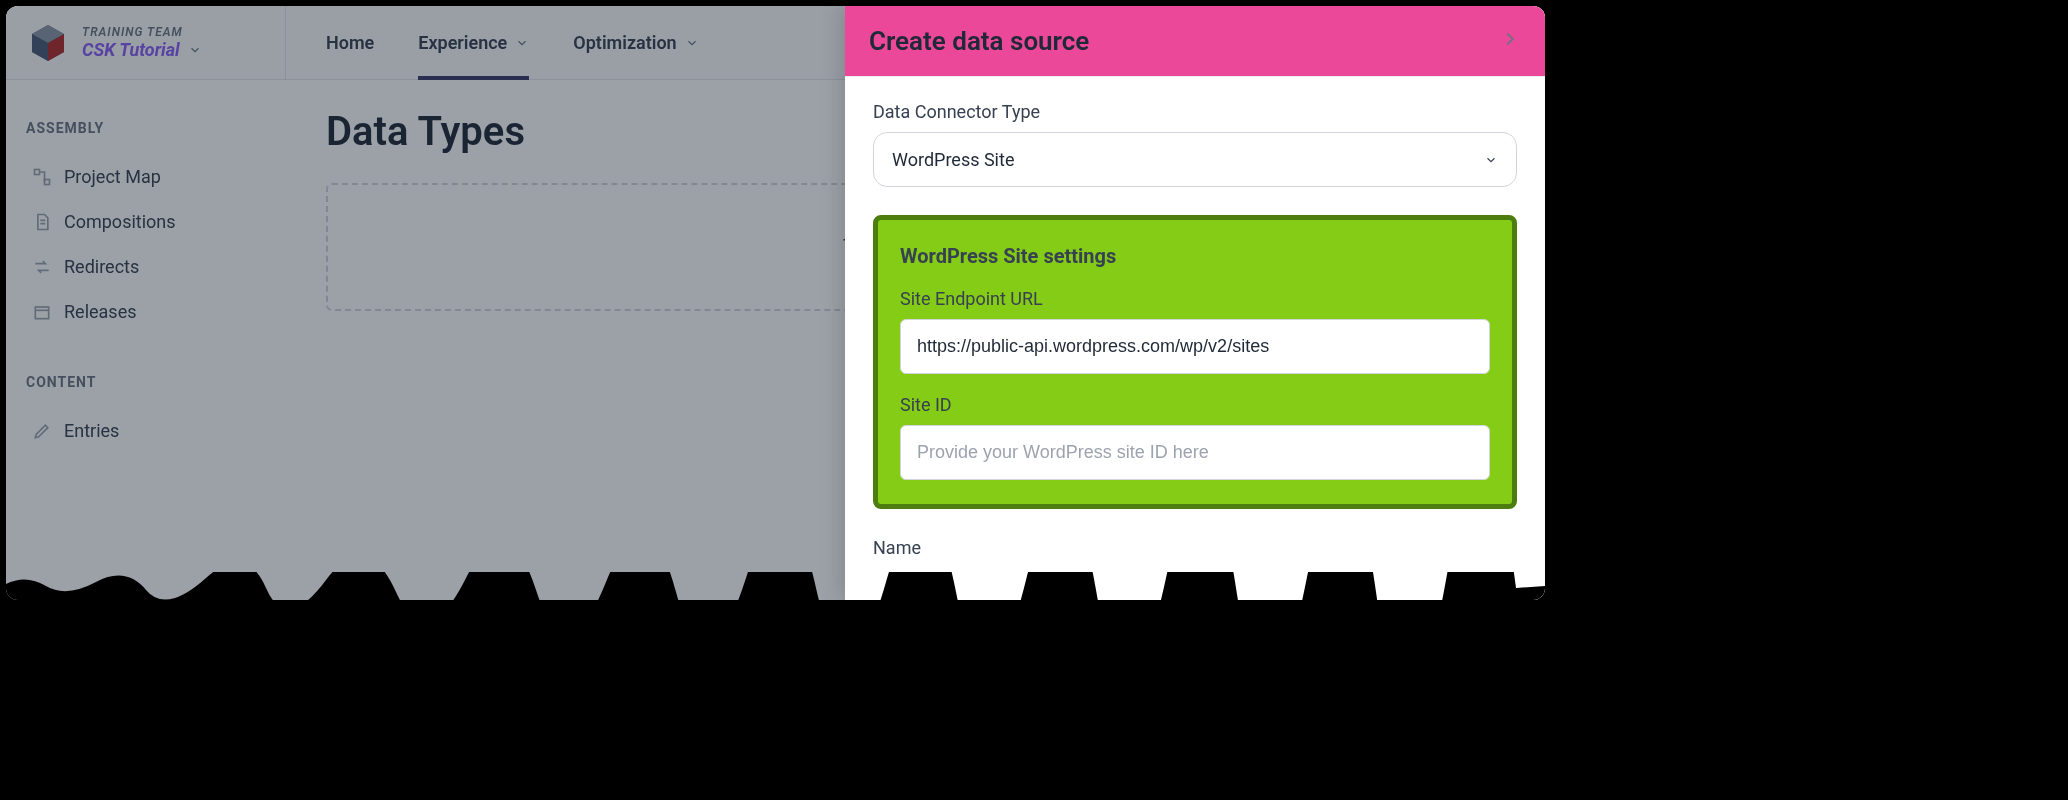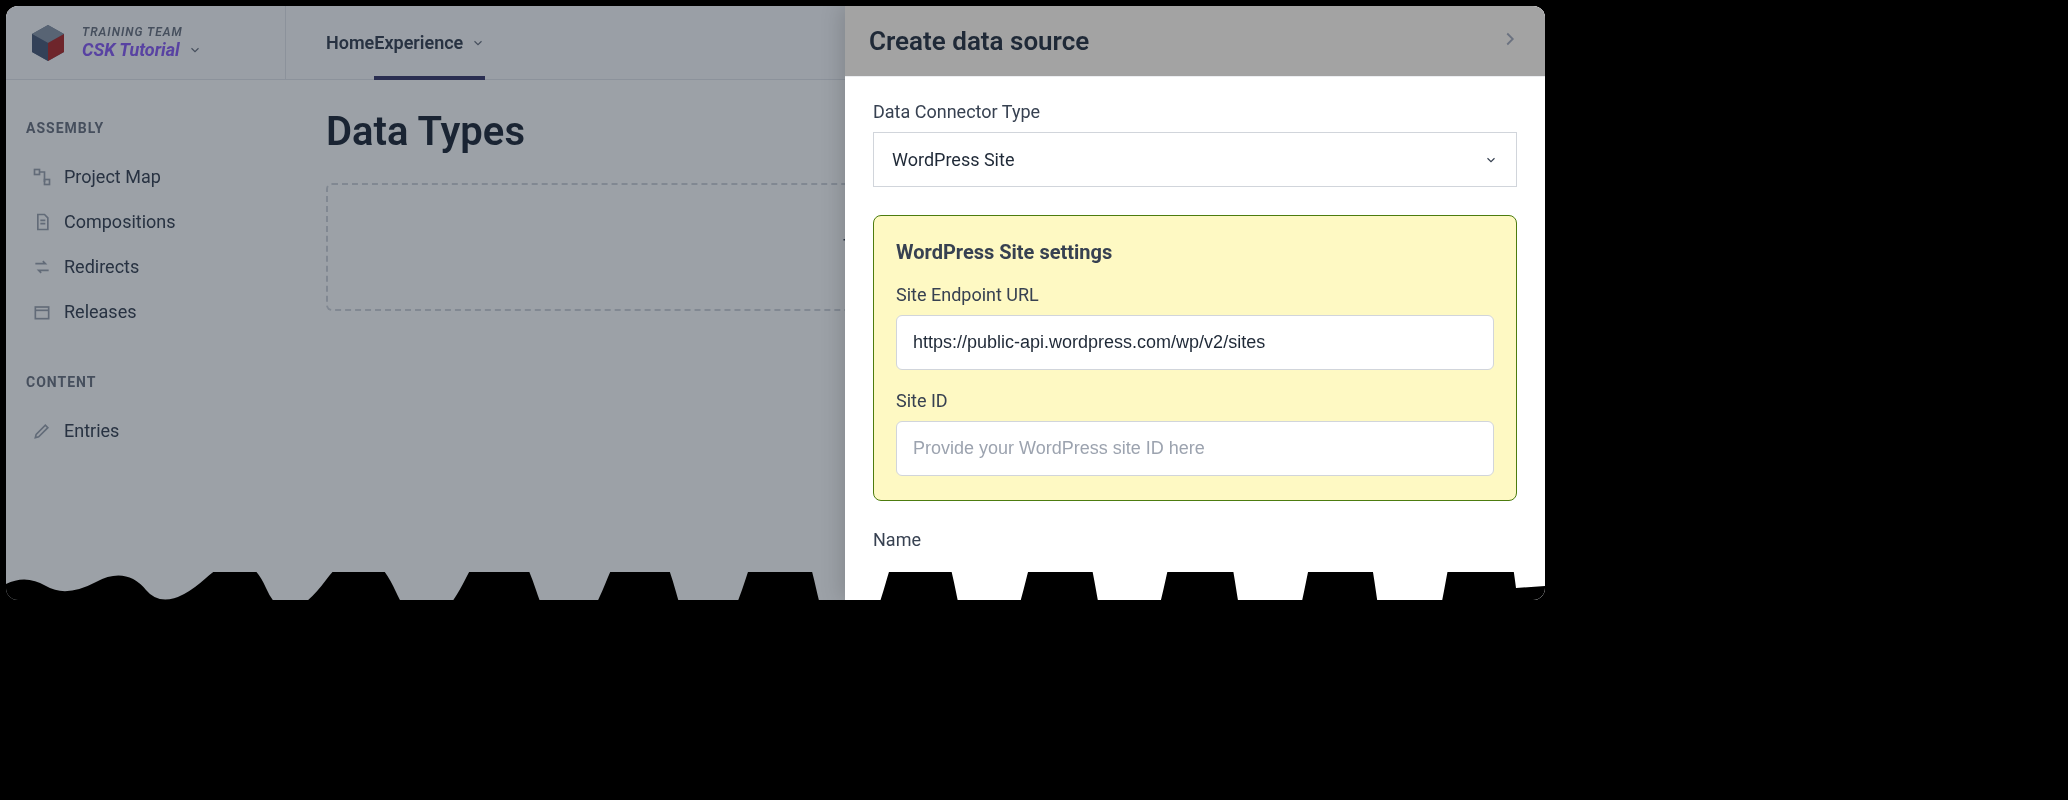--- a/index.html
+++ b/index.html
@@ -64,20 +64,21 @@
   .brand-proj {
     display: flex;
     align-items: center;
     gap: 8px;
     font-size: 18px;
     font-weight: 700;
     color: #8b5cf6;
   }
   .mainnav {
     display: flex;
+    gap: 44px;
     padding-left: 40px;
     height: 100%;
     align-items: center;
   }
   .mainnav-item {
     display: flex;
     align-items: center;
     gap: 8px;
     font-size: 18px;
     font-weight: 600;
@@ -160,21 +161,21 @@
     display: flex;
     flex-direction: column;
     box-shadow: -4px 0 20px rgba(0,0,0,0.15);
   }
   .drawer-header {
     display: flex;
     align-items: center;
     justify-content: space-between;
     padding: 20px 24px;
     border-bottom: 1px solid #eceef1;
-    background: #a3a3a3;
+    background: #ec4899;
   }
   .drawer-title {
     font-size: 26px;
     font-weight: 600;
     color: #1f2937;
   }
   .drawer-close {
     cursor: pointer;
     color: #6b7280;
   }
@@ -189,32 +190,32 @@
     color: #374151;
     margin-bottom: 10px;
     display: block;
   }
   .form-label.bold { font-weight: 700; font-size: 20px; margin-bottom: 20px; }
   .select-box {
     display: flex;
     align-items: center;
     justify-content: space-between;
     border: 1px solid #d1d5db;
-    border-radius: 0;
+    border-radius: 14px;
     padding: 16px 18px;
     font-size: 18px;
     color: #1f2937;
     margin-bottom: 28px;
     cursor: pointer;
     background: #fff;
   }
   .settings-card {
-    border: 1px solid #4d7c0f;
+    border: 5px solid #4d7c0f;
     border-radius: 8px;
-    background: #fef9c3;
+    background: #84cc16;
     padding: 24px 22px;
     margin-bottom: 28px;
   }
   .text-input {
     width: 100%;
     border: 1px solid #d1d5db;
     border-radius: 6px;
     padding: 16px 16px;
     font-size: 18px;
     color: #1f2937;
@@ -262,20 +263,28 @@
           <span>Home</span>
         </div>
         <div class="mainnav-item active">
           <span>Experience</span>
           <span class="chev">
             <svg viewBox="0 0 24 24">
                 <polyline points="6 9 12 15 18 9" fill="none" stroke-width="2"></polyline>
               </svg>
           </span>
         </div>
+        <div class="mainnav-item">
+          <span>Optimization</span>
+          <span class="chev">
+            <svg viewBox="0 0 24 24">
+                <polyline points="6 9 12 15 18 9" fill="none" stroke-width="2"></polyline>
+              </svg>
+          </span>
+        </div>
       </div>
     </div>
     <div class="body">
       <div class="sidebar">
         <div class="side-section">ASSEMBLY</div>
         <div class="side-item">
           <span class="side-icon">
             <svg viewBox="0 0 24 24">
                 <rect x="3" y="3" width="6" height="6"></rect>
                 <rect x="15" y="15" width="6" height="6"></rect>

